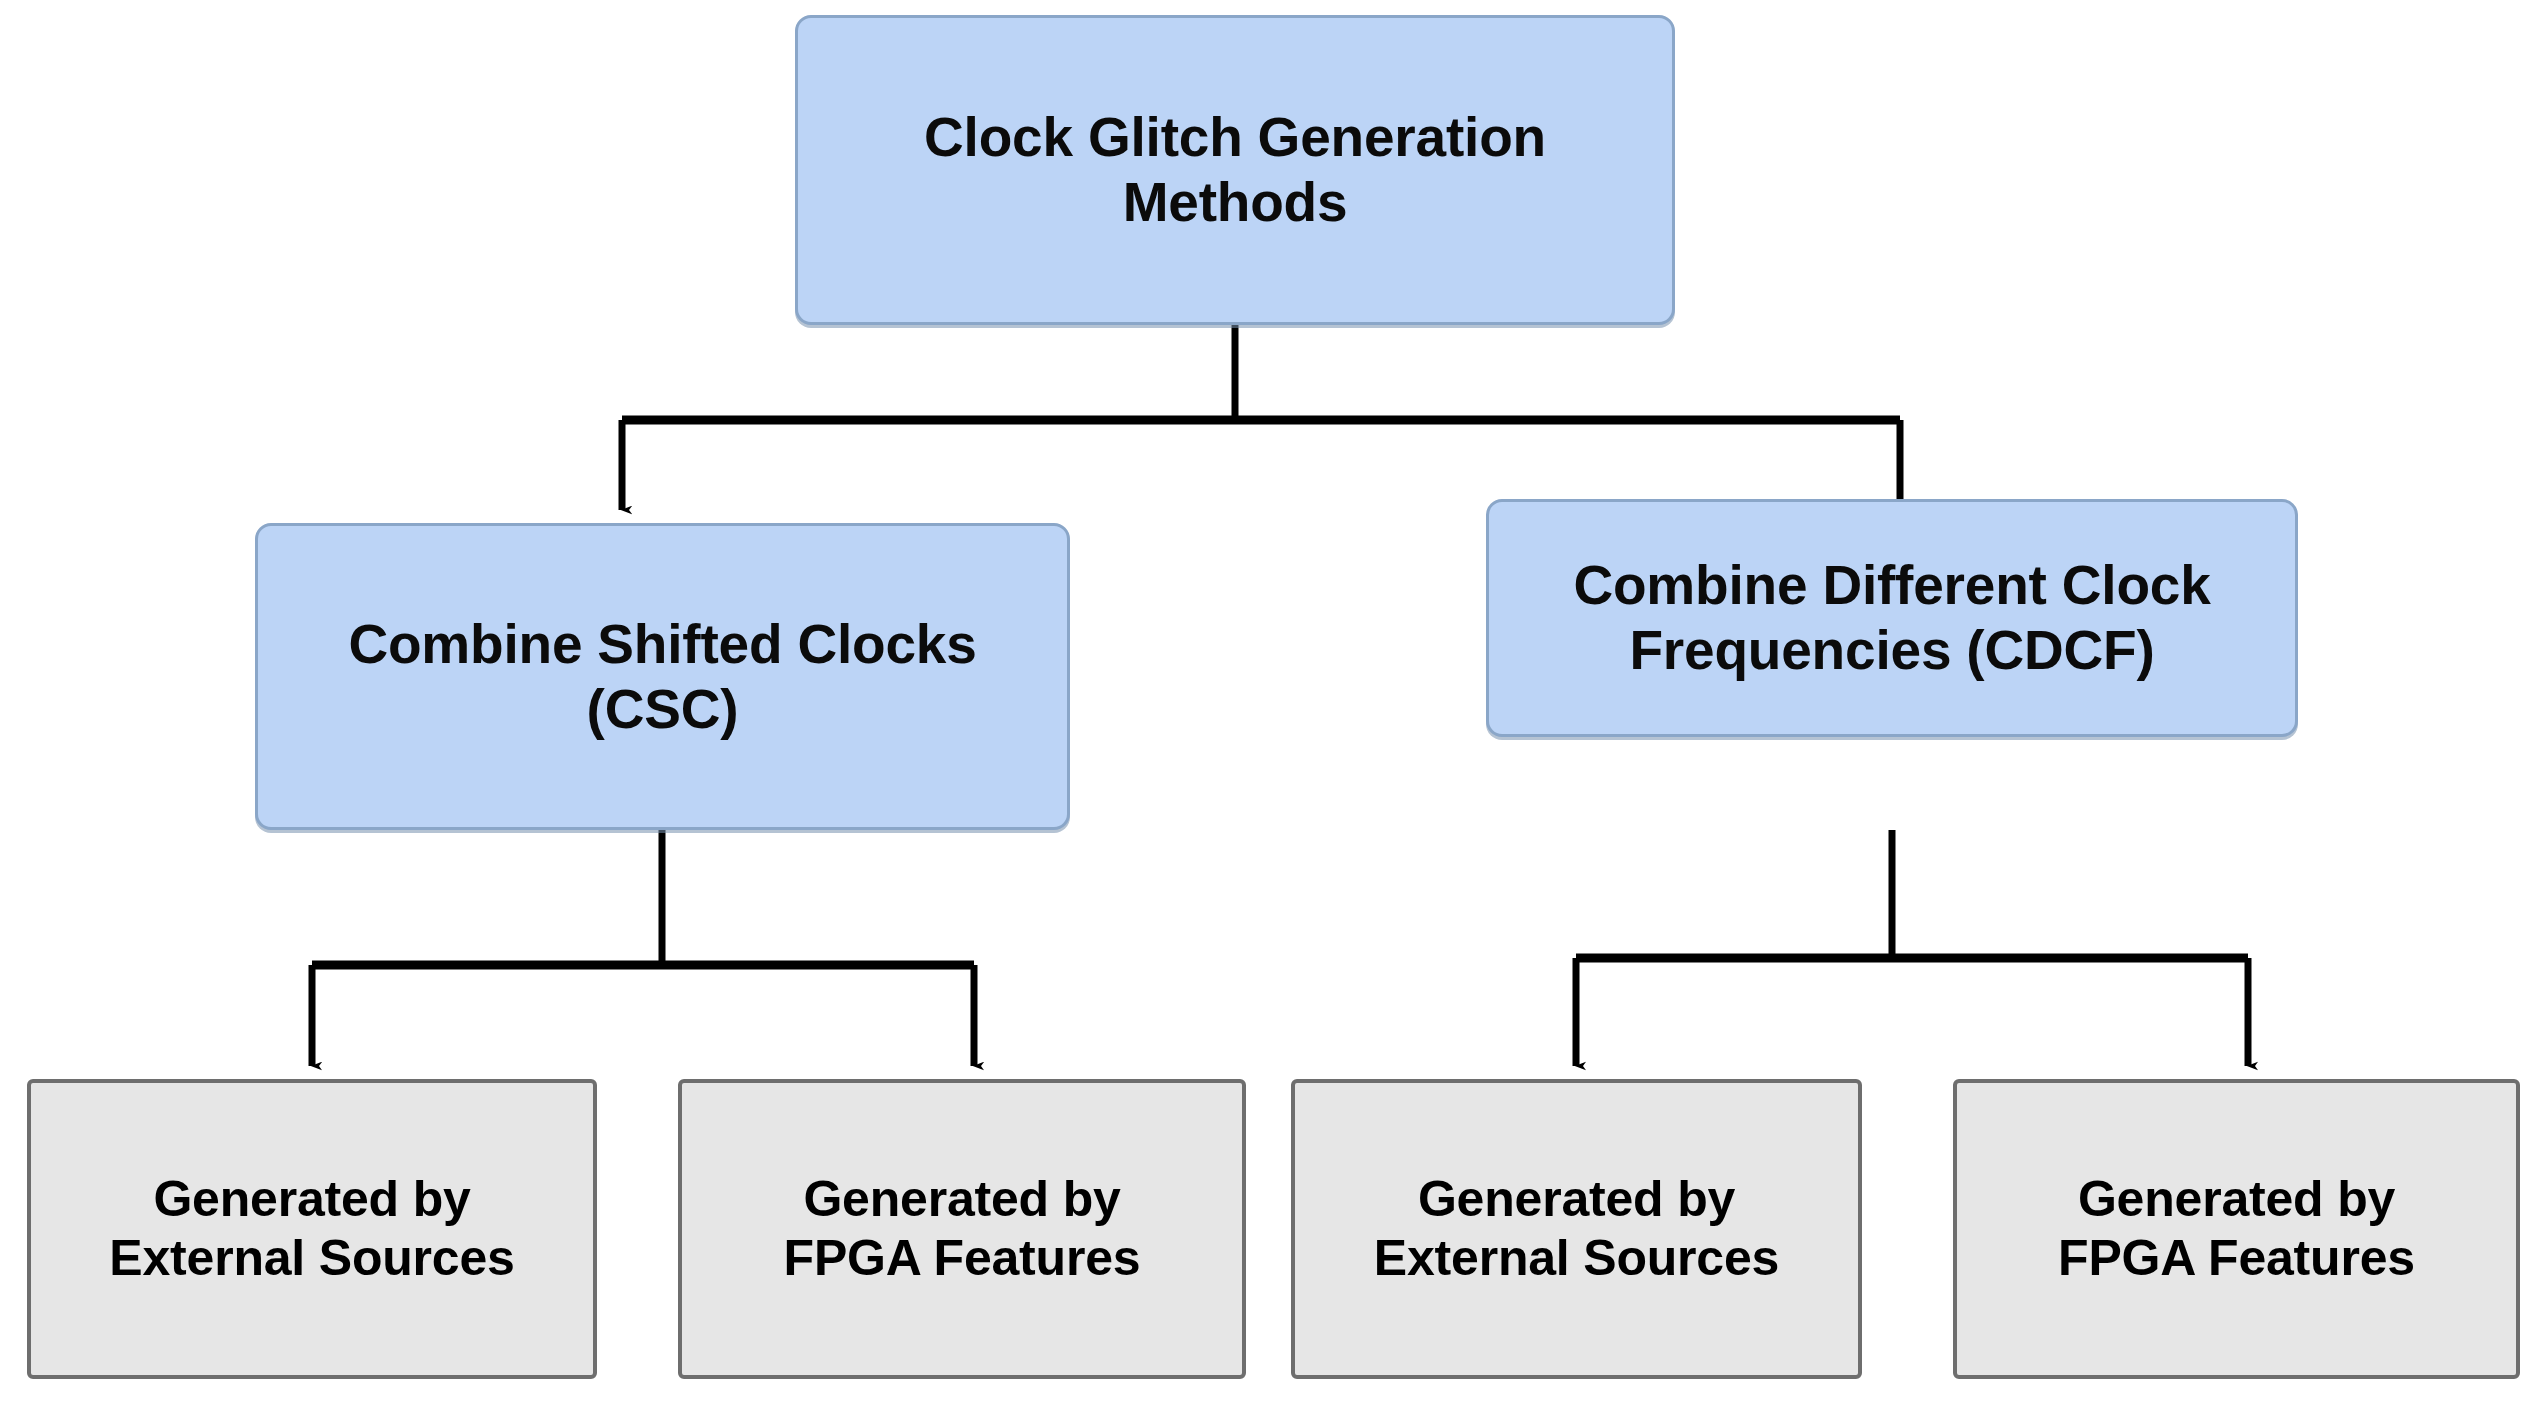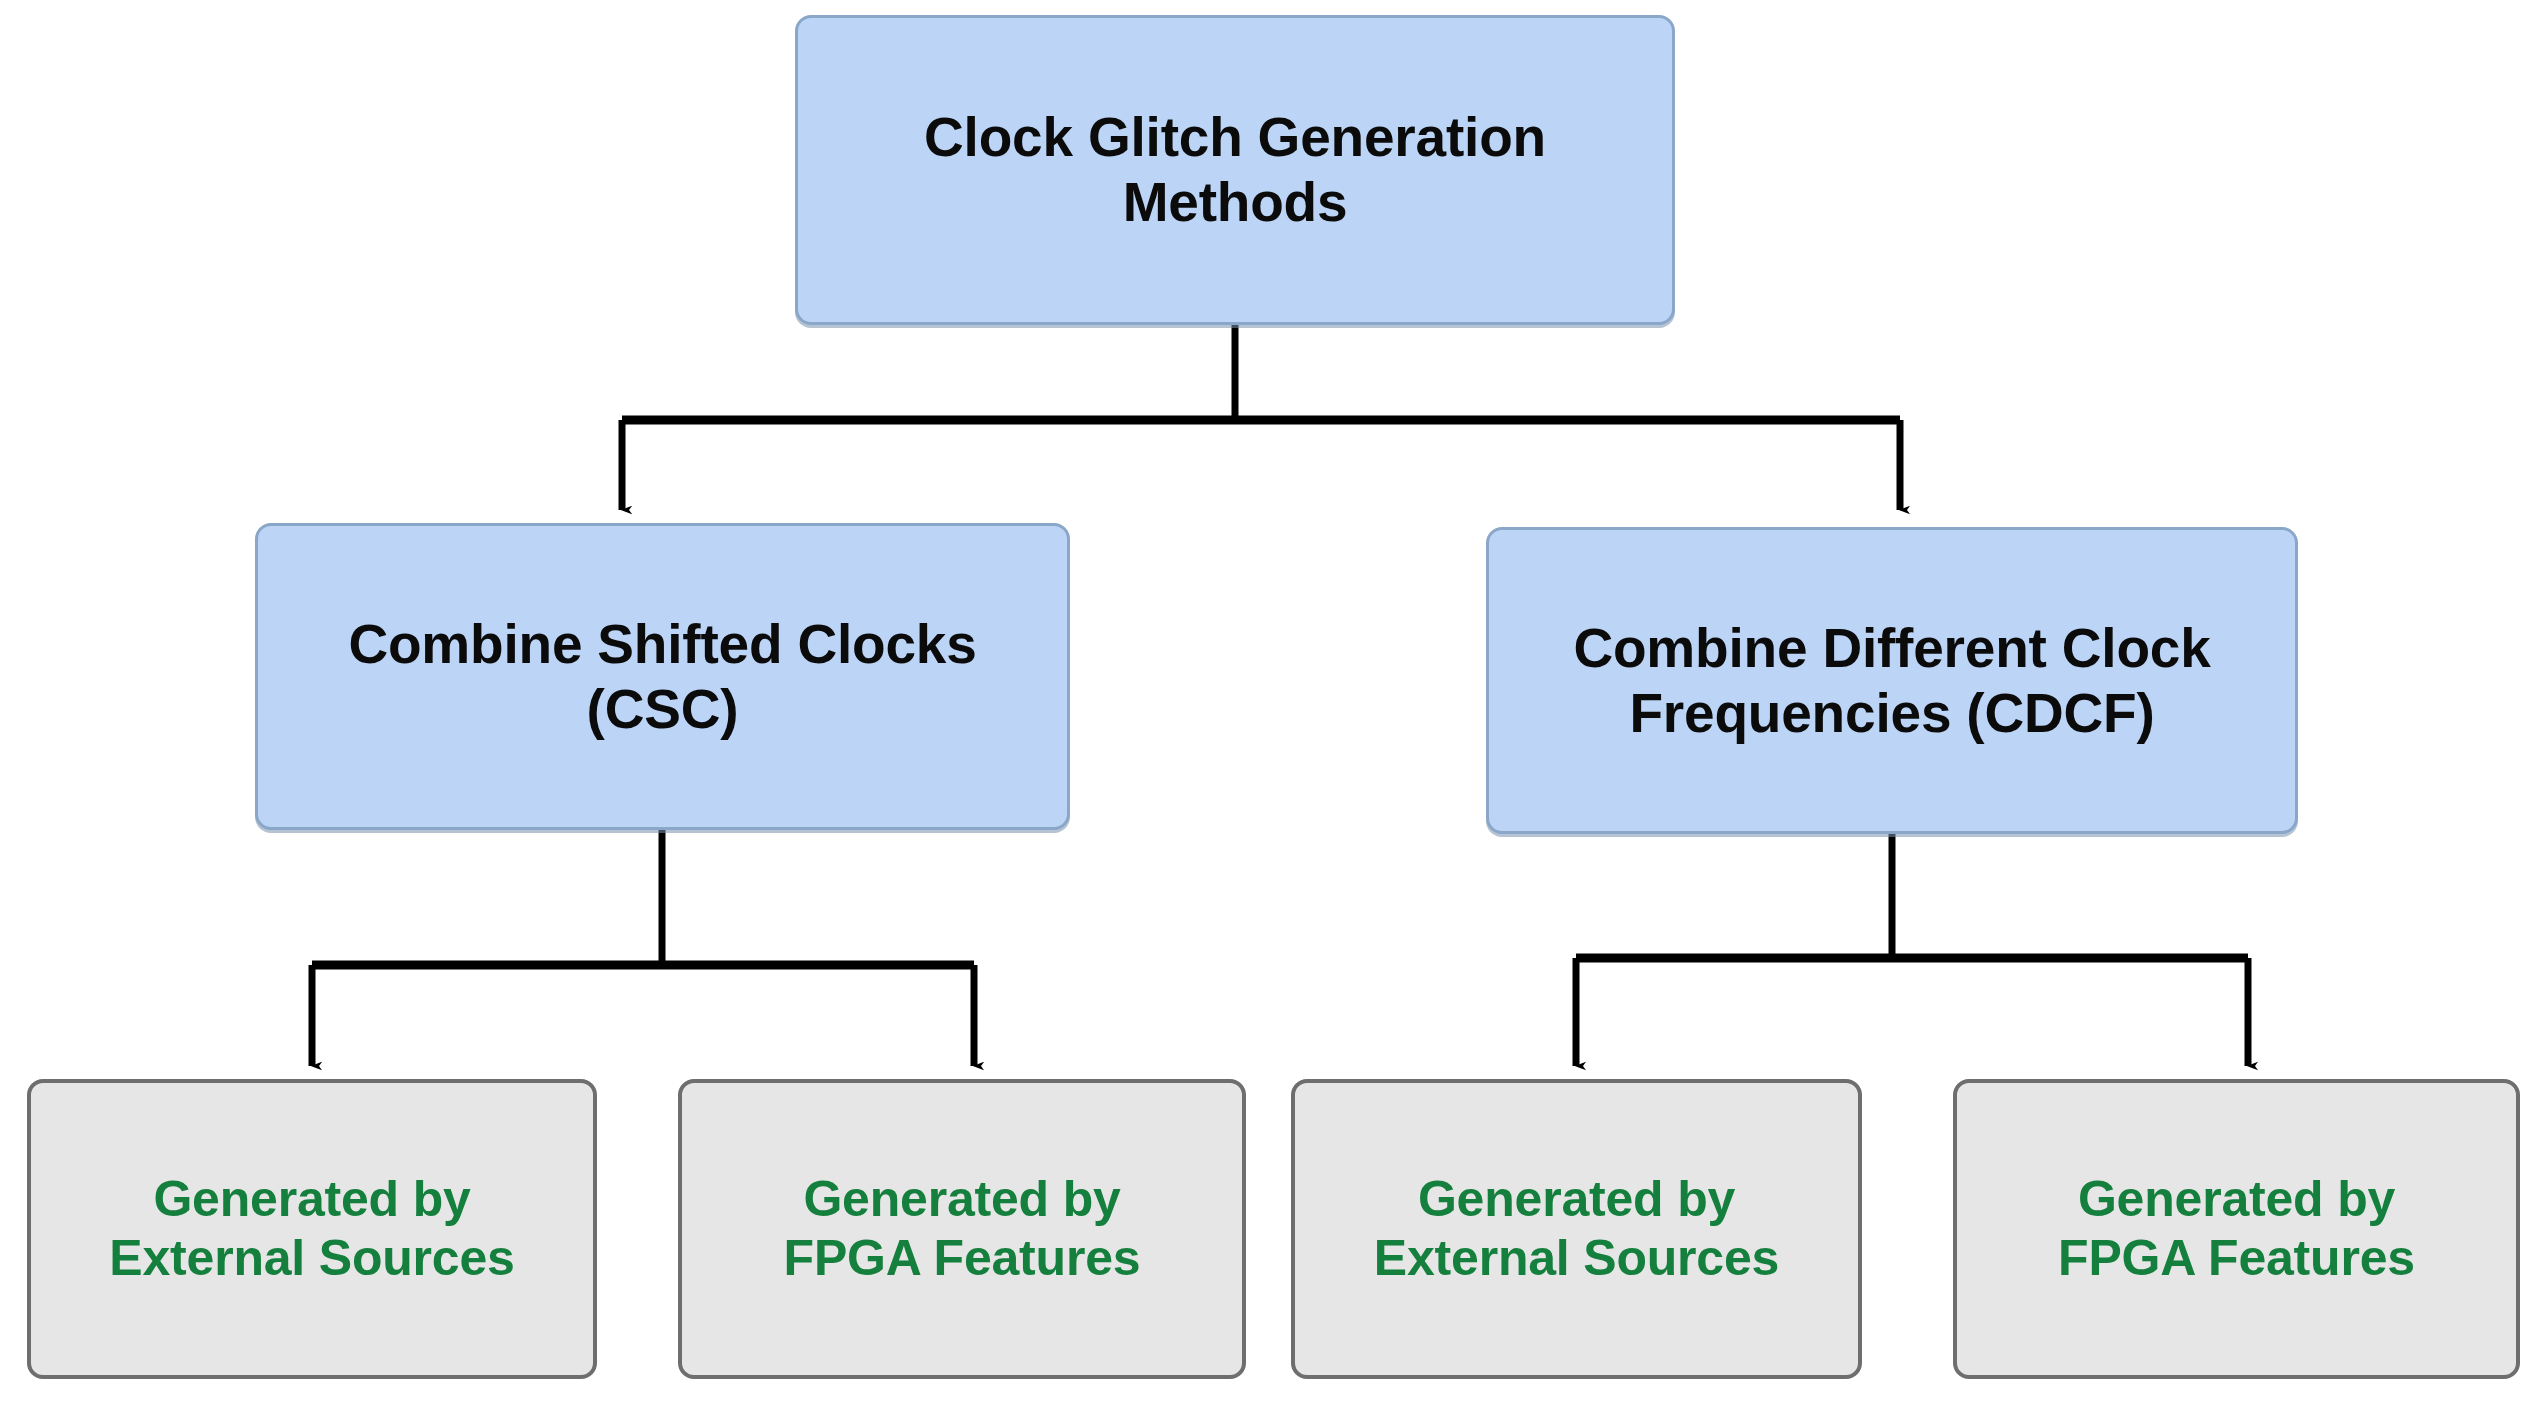--- a/index.html
+++ b/index.html
@@ -49,30 +49,30 @@
     border: 3px solid #8aa6c8;
     border-radius: 16px;
     color: #0b0b0b;
     font-weight: bold;
     font-size: 55px;
     box-shadow: 0 3px 0 rgba(120,145,175,0.55);
   }
   .node-leaf {
     background: #e6e6e6;
     border: 4px solid #6e6e6e;
-    border-radius: 16px;
-    color: #15803d;
+    border-radius: 6px;
+    color: #000000;
     font-weight: bold;
     font-size: 50px;
   }
 
   
   #node-root      { left: 795px;  top: 15px;   width: 880px; height: 310px; }
   #node-csc       { left: 255px;  top: 523px;  width: 815px; height: 307px; }
-  #node-cdcf      { left: 1486px; top: 527px;  width: 812px; height: 307px; }
+  #node-cdcf      { left: 1486px; top: 499px;  width: 812px; height: 238px; }
   #node-leaf-0    { left: 27px;   top: 1079px; width: 570px; height: 300px; }
   #node-leaf-1    { left: 678px;  top: 1079px; width: 568px; height: 300px; }
   #node-leaf-2    { left: 1291px; top: 1079px; width: 571px; height: 300px; }
   #node-leaf-3    { left: 1953px; top: 1079px; width: 567px; height: 300px; }
 </style>
 </head>
 <body>
 
 <div id="diagram-canvas">
 

